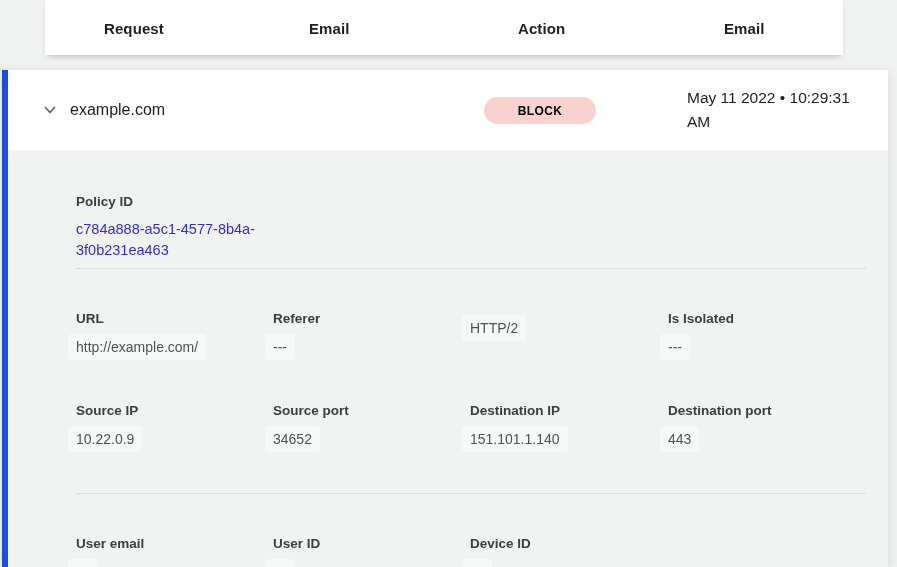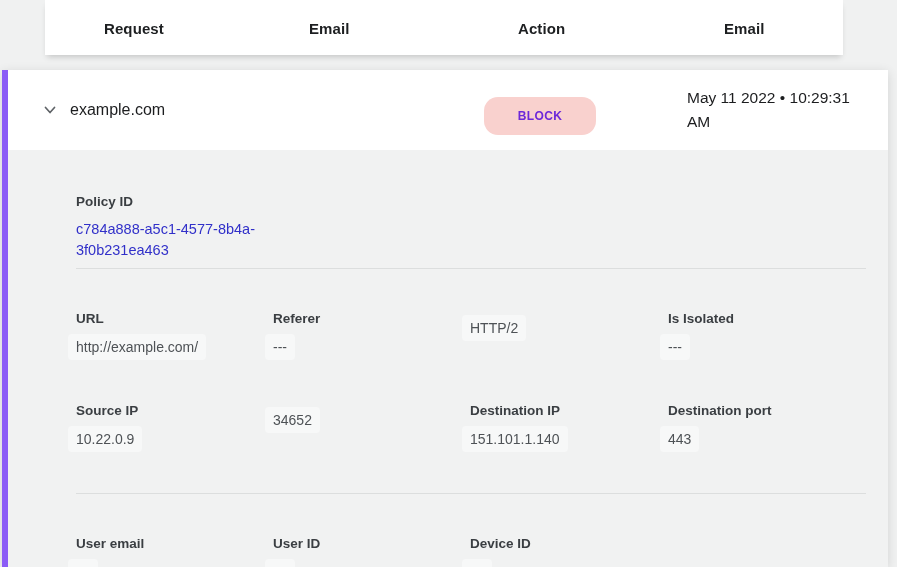--- a/index.html
+++ b/index.html
@@ -31,21 +31,21 @@
   .col-request { left: 59px; }
   .col-email   { left: 264px; }
   .col-action  { left: 473px; }
   .col-time    { left: 679px; }
 
   
   .expanded-block {
     position: absolute;
     left: 2px; top: 70px;
     width: 886px; height: 497px;
-    border-left: 6px solid #8b5cf6;
+    border-left: 6px solid #1d4ed8;
     background: #f1f2f2;
     box-shadow: 0 2px 10px rgba(0,0,0,0.12);
     z-index: 2;
   }
 
   .row-summary {
     position: relative;
     height: 80px;
     background: #ffffff;
     cursor: pointer;
@@ -59,27 +59,27 @@
     cursor: pointer;
   }
   .request-value {
     position: absolute;
     left: 62px; top: 50%; transform: translateY(-50%);
     font-size: 16px; color: #1c1d1f;
   }
   .action-badge {
     position: absolute;
     left: 476px; top: 27px;
-    width: 112px; height: 38px;
+    width: 112px; height: 27px;
     background: #f9d1ce;
     border-radius: 14px;
     display: flex; align-items: center; justify-content: center;
     font-size: 12px; font-weight: 700;
     letter-spacing: 0.4px;
-    color: #6d28d9;
+    color: #000000;
   }
   .time-value {
     position: absolute;
     left: 679px; top: 16px;
     width: 180px;
     font-size: 15.5px; line-height: 24px;
     color: #1c1d1f;
   }
 
   
@@ -176,20 +176,21 @@
         <span class="field-value">---</span>
       </div>
     </div>
 
     <div class="fields-grid">
       <div class="field-cell">
         <div class="field-label">Source IP</div>
         <span class="field-value">10.22.0.9</span>
       </div>
       <div class="field-cell">
+        <div class="field-label">Source port</div>
         <span class="field-value">34652</span>
       </div>
       <div class="field-cell">
         <div class="field-label">Destination IP</div>
         <span class="field-value">151.101.1.140</span>
       </div>
       <div class="field-cell">
         <div class="field-label">Destination port</div>
         <span class="field-value">443</span>
       </div>

